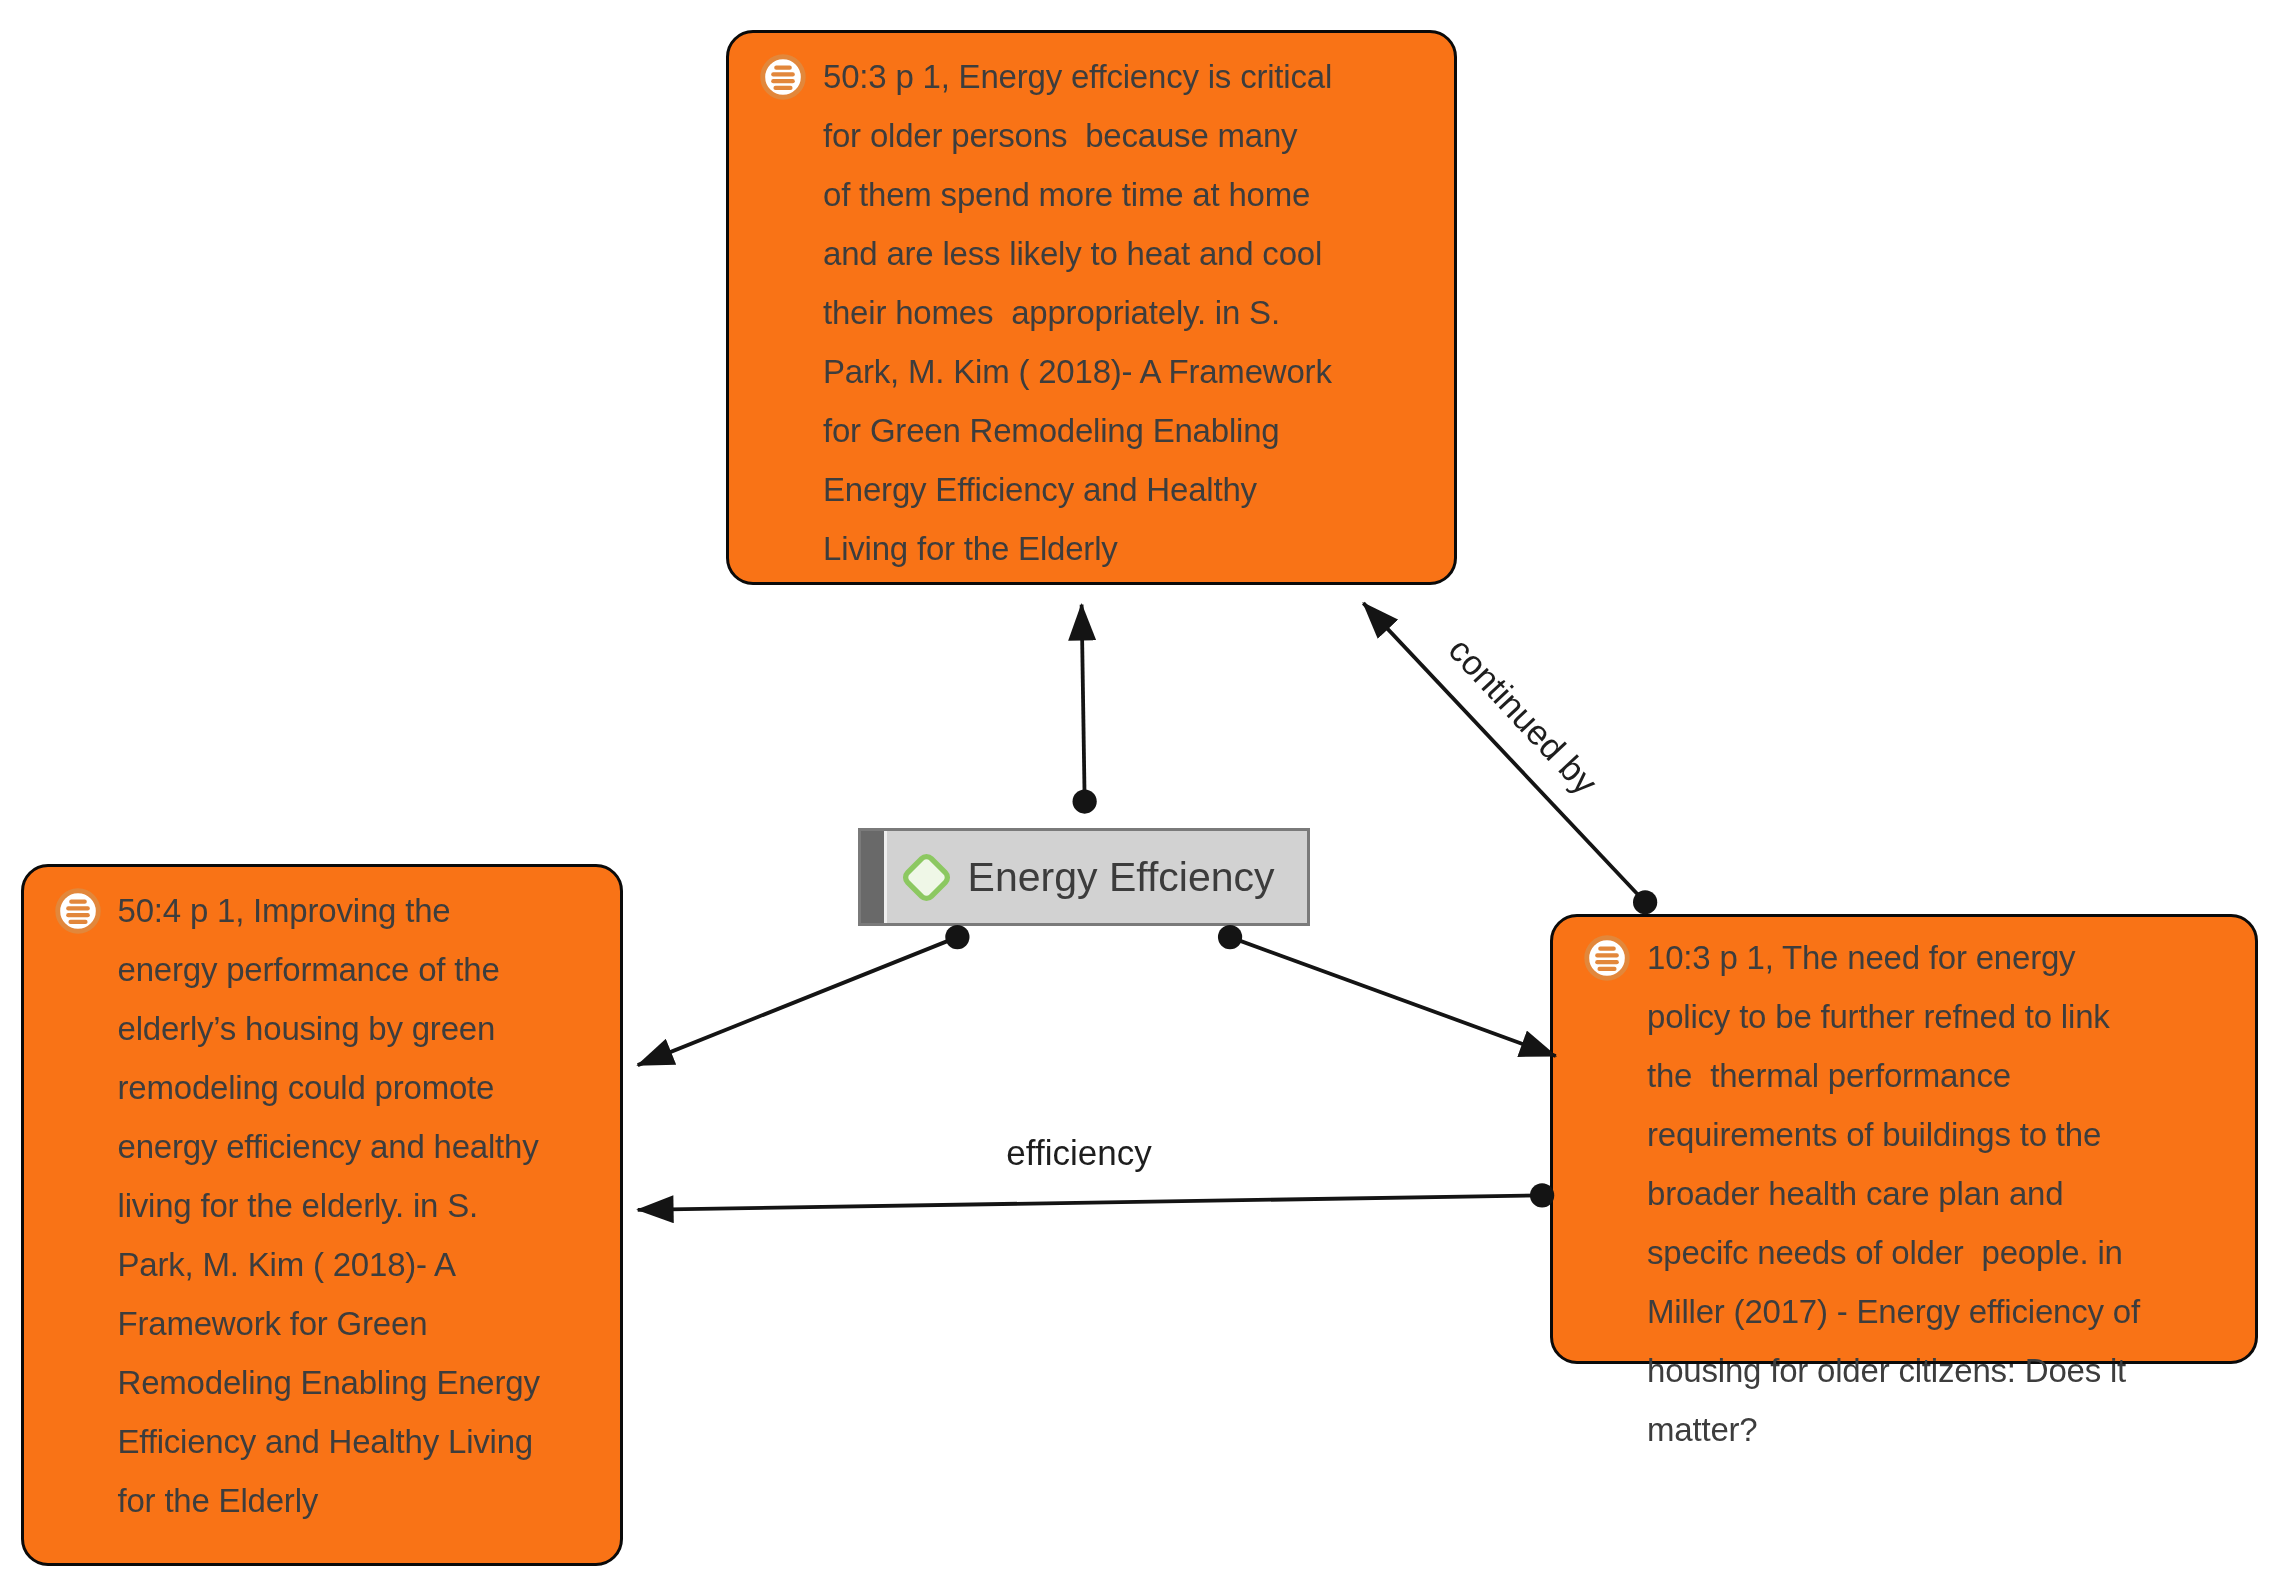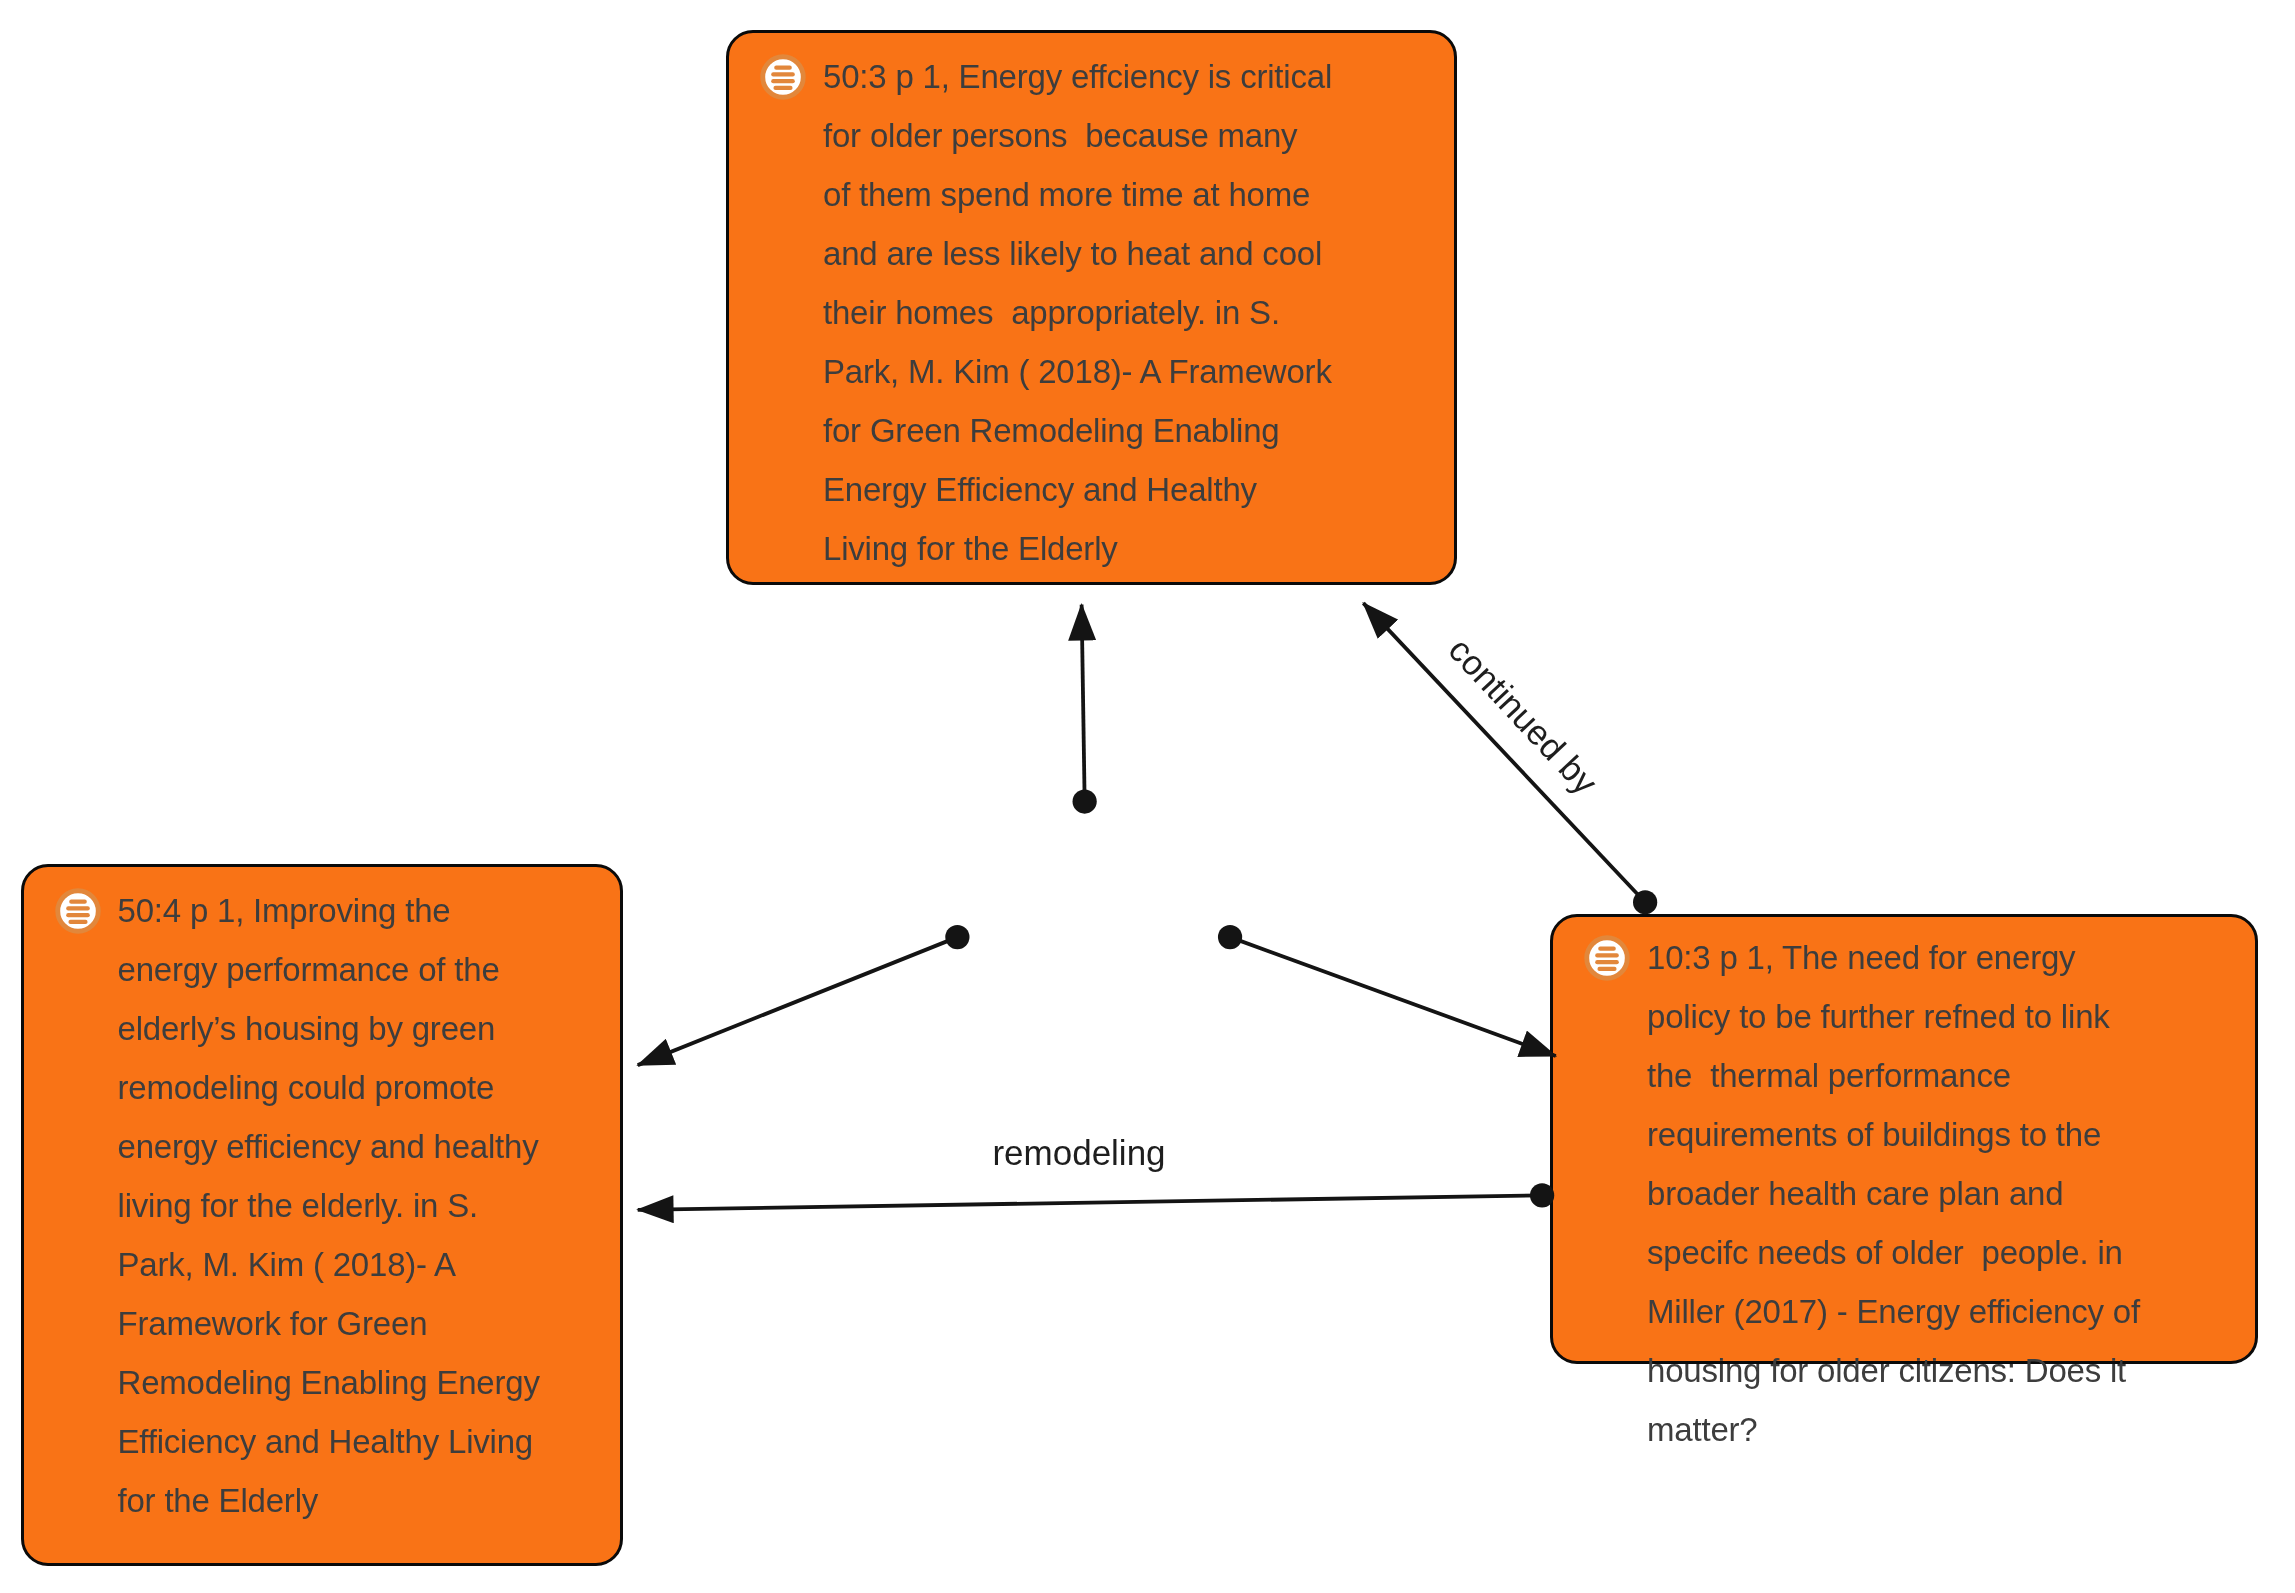--- a/index.html
+++ b/index.html
@@ -121,20 +121,27 @@
 policy to be further refned to link
 the  thermal performance
 requirements of buildings to the
 broader health care plan and
 specifc needs of older  people. in
 Miller (2017) - Energy efficiency of
 housing for older citizens: Does it
 matter?</span></div>
   </div>
 
+  <div class="code-node">
+    <span class="stripe"></span>
+    <svg class="diamond" width="55" height="61" viewBox="0 0 72 80">
+      <rect x="14" y="18" width="44" height="44" rx="9" transform="rotate(45 36 40)" fill="#EFF7E7" stroke="#8CC861" stroke-width="7"></rect>
+    </svg>
+    <span class="code-label">Energy Effciency</span>
+  </div>
 
   <svg class="edges" width="2295" height="1594" viewBox="0 0 3030 2104">
     <defs>
       <marker id="arrow" viewBox="0 0 12 9" refX="11.5" refY="4.5" markerUnits="userSpaceOnUse" markerWidth="50" markerHeight="37" orient="auto">
         <path d="M0,0 L12,4.5 L0,9 Z" fill="#141414"></path>
       </marker>
     </defs>
 
     <g>
       <line x1="1432" y1="1056" x2="1428" y2="798" stroke="#141414" stroke-width="5" marker-end="url(#arrow)"></line>
@@ -157,16 +164,16 @@
     </g>
 
     <g>
       <line x1="2036" y1="1578" x2="842" y2="1597" stroke="#141414" stroke-width="5" marker-end="url(#arrow)"></line>
       <circle cx="2036" cy="1578" r="16" fill="#141414"></circle>
     </g>
   </svg>
 
   <div class="edge-label" style="left:1523px;top:716px;transform:translate(-50%,-50%) rotate(47deg);">continued by</div>
 
-  <div class="edge-label" style="left:1079px;top:1153px;transform:translate(-50%,-50%);">remodeling</div>
+  <div class="edge-label" style="left:1079px;top:1153px;transform:translate(-50%,-50%);">efficiency</div>
 
 </div>
 
 
 </body></html>

